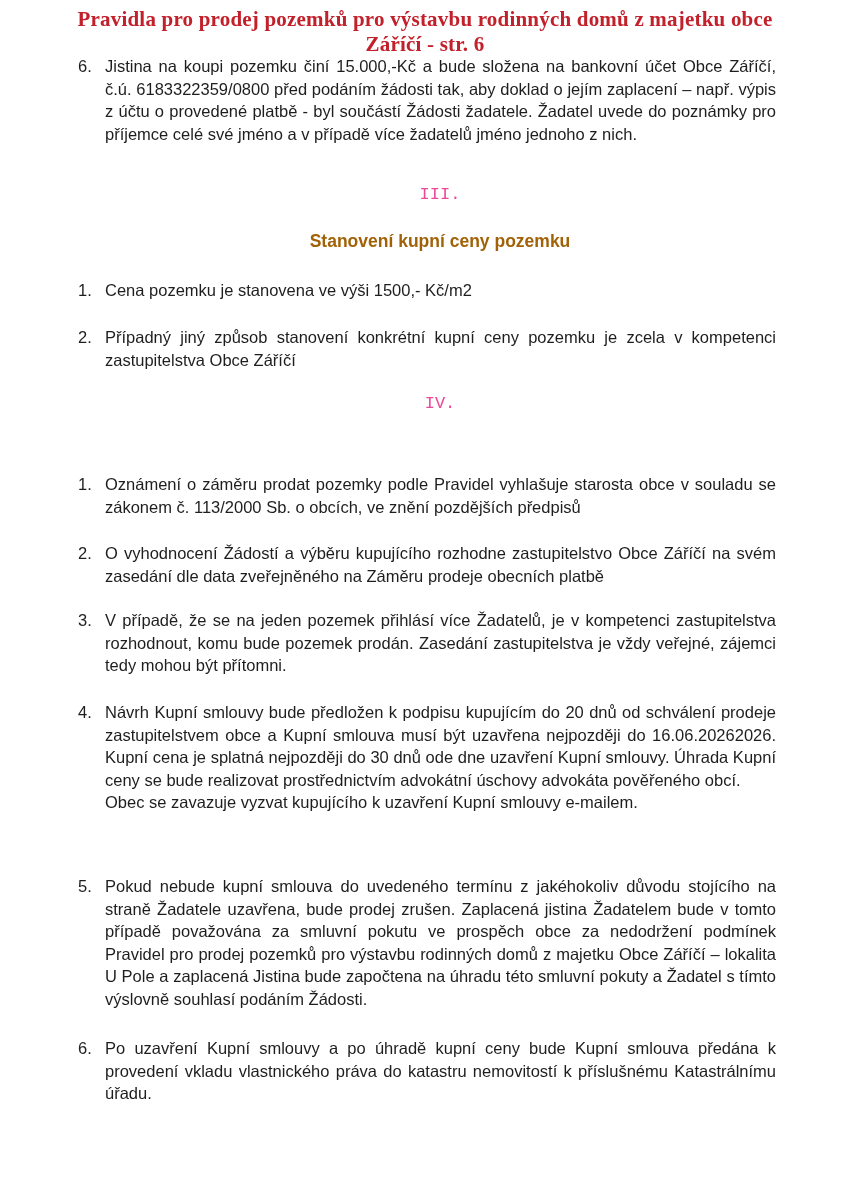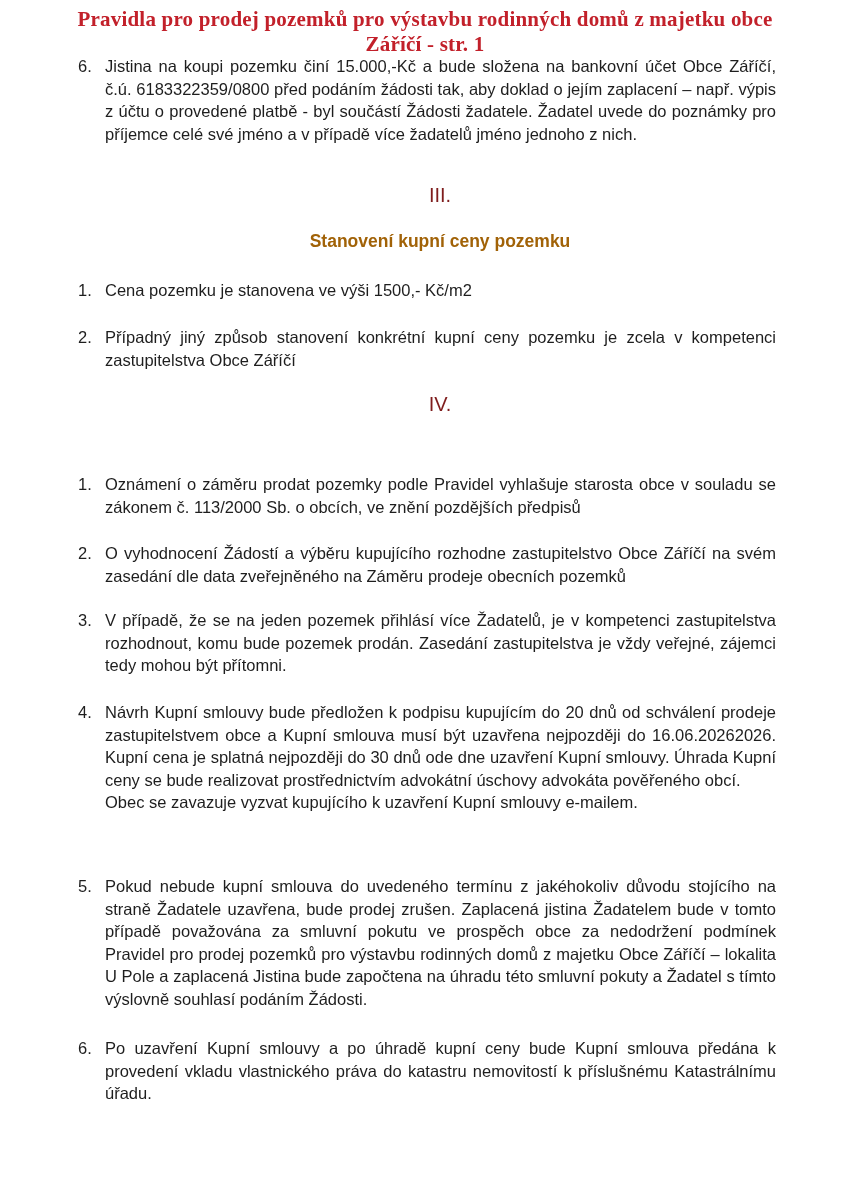--- a/index.html
+++ b/index.html
@@ -29,22 +29,23 @@
     font-size: 21px;
     line-height: 25px;
     color: #c2202a;
     letter-spacing: 0.2px;
   }
   .numeral {
     position: absolute;
     left: 30px;
     width: 820px;
     text-align: center;
-    color: #7f1d1d;
-    font-size: 20px;
+    color: #ec4899;
+    font-size: 17px;
+    font-family: Liberation Mono, monospace;
   }
   .heading {
     position: absolute;
     left: 30px;
     width: 820px;
     text-align: center;
     font-weight: 700;
     font-size: 17.5px;
     color: #a16207;
   }
@@ -83,21 +84,21 @@
   .pos-s4i5    { top: 875px; }
   .pos-s4i6    { top: 1037px; }
 </style>
 </head>
 <body>
 
 <div class="page">
 
   <div class="doc-title">
     <div>Pravidla pro prodej pozemků pro výstavbu rodinných domů z majetku obce</div>
-    <div>Záříčí - str. 1</div>
+    <div>Záříčí - str. 6</div>
   </div>
 
   <div class="item pos-intro">
     <div class="num">6.</div>
     <div class="txt">Jistina na koupi pozemku činí 15.000,-Kč a bude složena na bankovní účet Obce Záříčí, č.ú. 6183322359/0800 před podáním žádosti tak, aby doklad o jejím zaplacení – např. výpis z účtu o provedené platbě - byl součástí Žádosti žadatele. Žadatel uvede do poznámky pro příjemce celé své jméno a v případě více žadatelů jméno jednoho z nich.</div>
   </div>
 
   <div class="numeral pos-n3">III.</div>
   <div class="heading pos-h3">Stanovení kupní ceny pozemku</div>
 
@@ -113,21 +114,21 @@
 
   <div class="numeral pos-n4">IV.</div>
 
   <div class="item pos-s4i1">
     <div class="num">1.</div>
     <div class="txt">Oznámení o záměru prodat pozemky podle Pravidel vyhlašuje starosta obce v souladu se zákonem č. 113/2000 Sb. o obcích, ve znění pozdějších předpisů</div>
   </div>
 
   <div class="item pos-s4i2">
     <div class="num">2.</div>
-    <div class="txt">O vyhodnocení Žádostí a výběru kupujícího rozhodne zastupitelstvo Obce Záříčí na svém zasedání dle data zveřejněného na Záměru prodeje obecních pozemků</div>
+    <div class="txt">O vyhodnocení Žádostí a výběru kupujícího rozhodne zastupitelstvo Obce Záříčí na svém zasedání dle data zveřejněného na Záměru prodeje obecních platbě</div>
   </div>
 
   <div class="item pos-s4i3">
     <div class="num">3.</div>
     <div class="txt">V případě, že se na jeden pozemek přihlásí více Žadatelů, je v kompetenci zastupitelstva rozhodnout, komu bude pozemek prodán. Zasedání zastupitelstva je vždy veřejné, zájemci tedy mohou být přítomni.</div>
   </div>
 
   <div class="item pos-s4i4">
     <div class="num">4.</div>
     <div class="txt">

